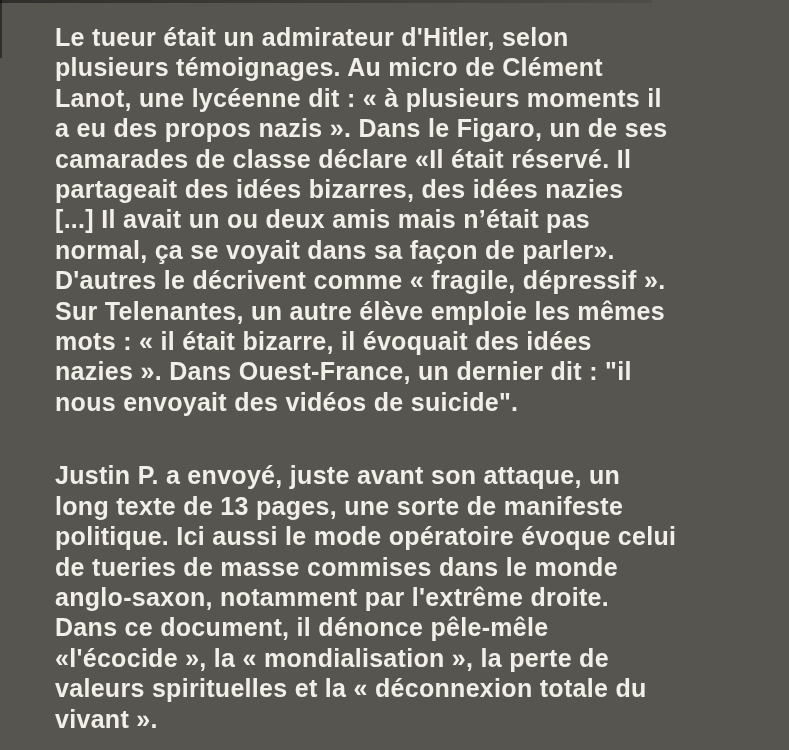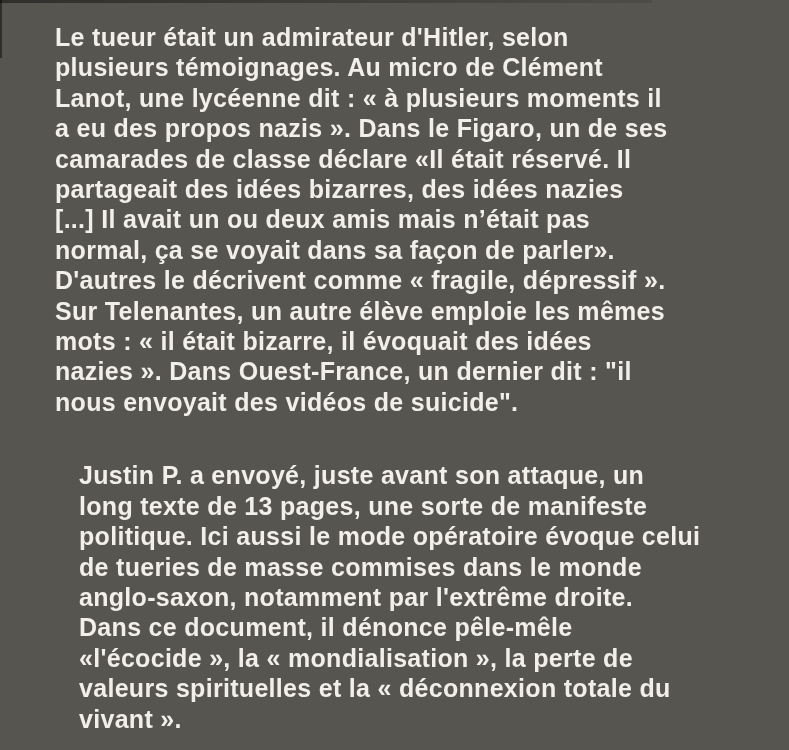--- a/index.html
+++ b/index.html
@@ -30,21 +30,20 @@
     color: var(--fg);
     font-family: "Liberation Sans", sans-serif;
     font-weight: bold;
     font-size: 25px;
     line-height: 30.4px;
     letter-spacing: 0.3px;
     white-space: pre; 
   }
   .body-text + .body-text {
     margin-top: 43px;
-    margin-left: 24px;
   }
   
   .edge-top {
     position: absolute;
     top: 0; left: 0;
     width: 100%; height: 3px;
     background: linear-gradient(to right, rgba(0,0,0,0.45), rgba(0,0,0,0.10));
     pointer-events: none;
   }
   .edge-left {

